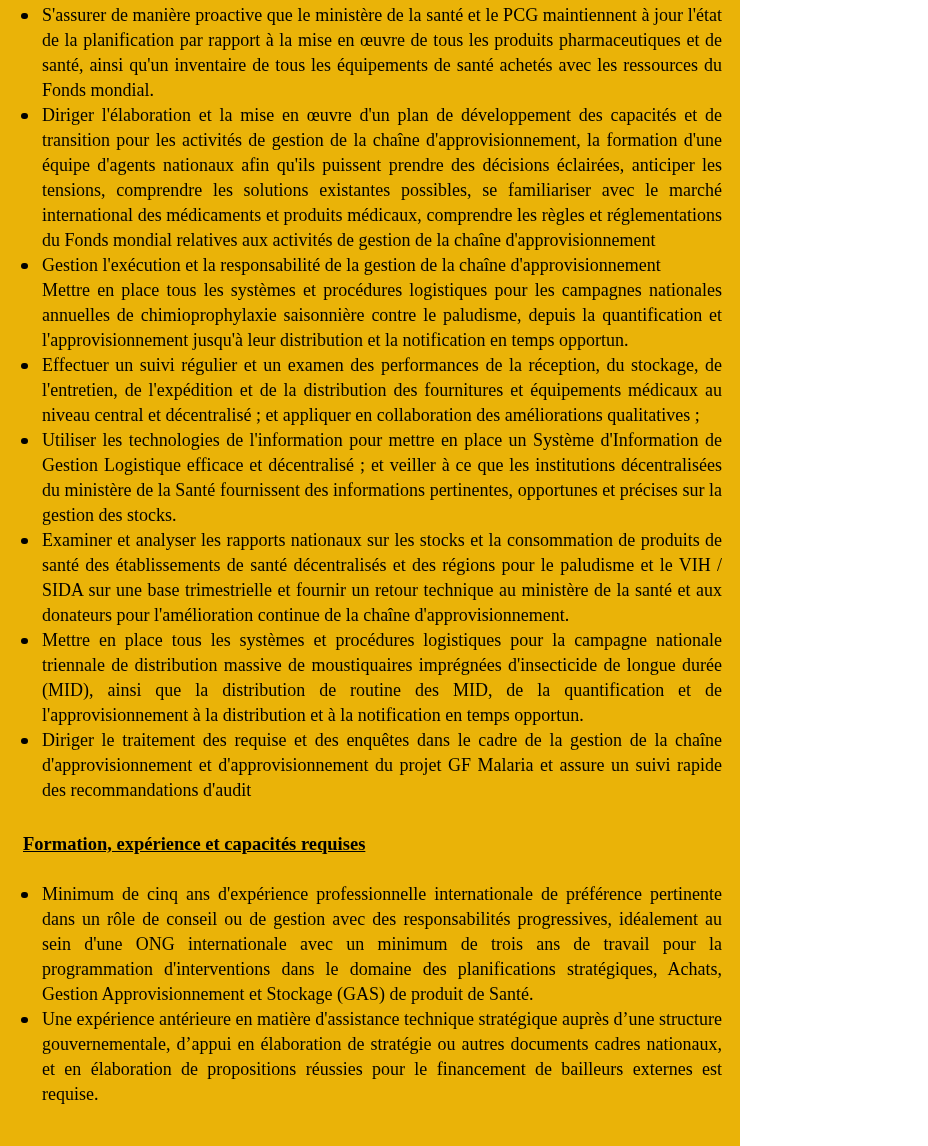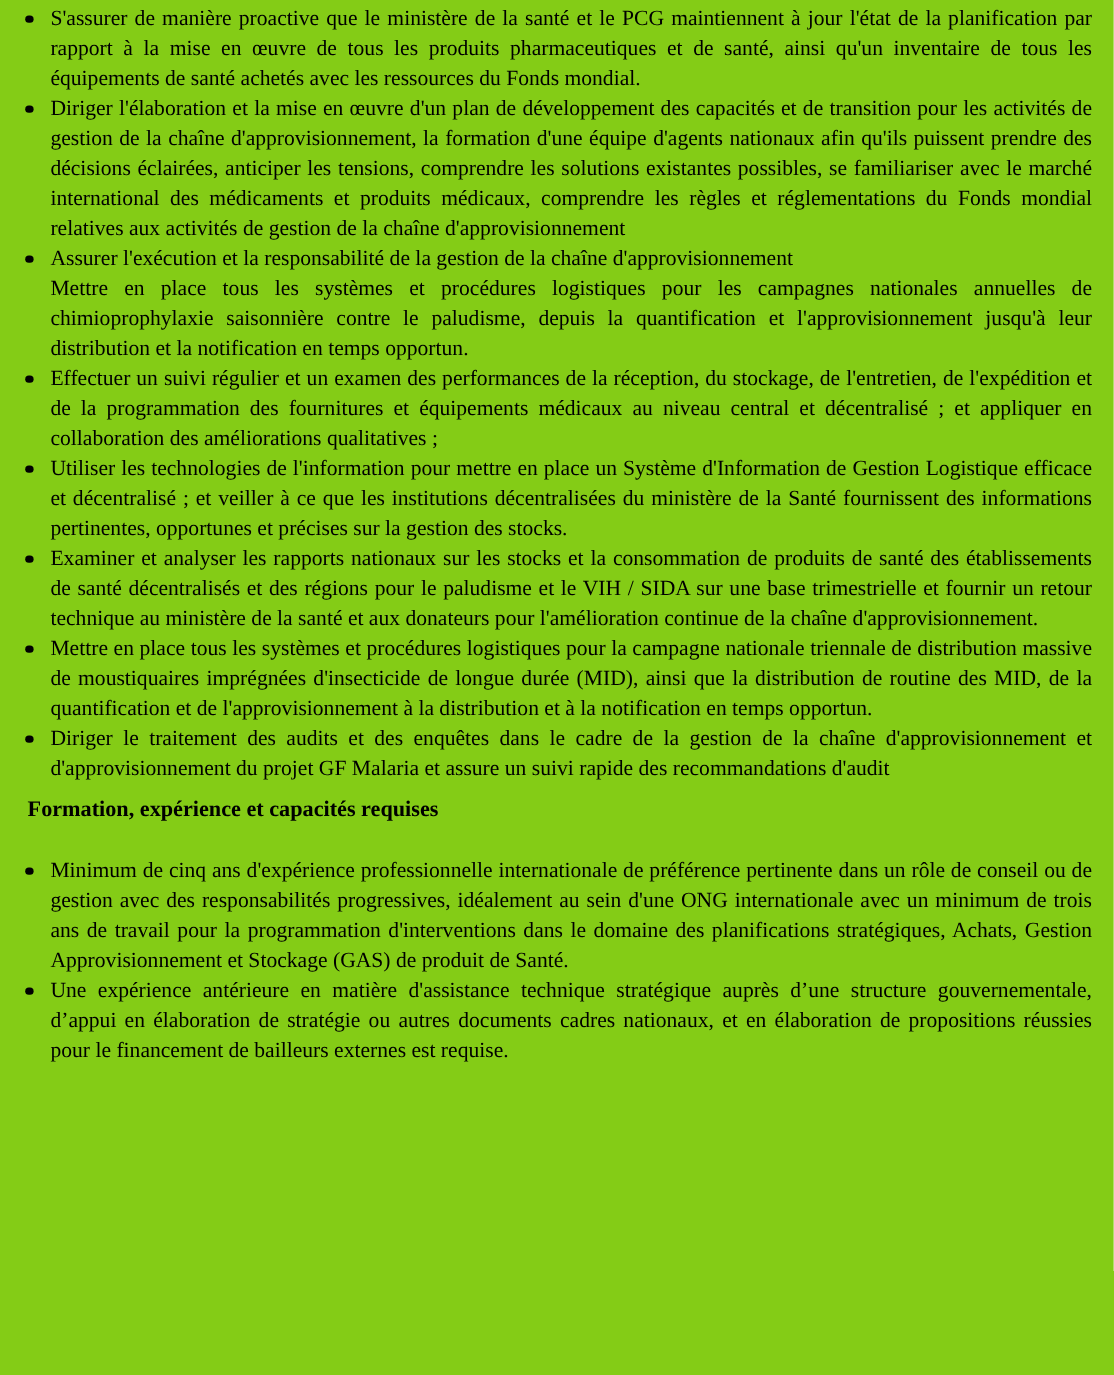--- a/index.html
+++ b/index.html
@@ -6,28 +6,28 @@
     margin: 0;
     padding: 0;
     background: #ffffff;
   }
   body {
     width: 928px;
     min-height: 1146px;
   }
   .page {
     box-sizing: border-box;
-    width: 928px;
+    width: 740px;
     min-height: 1146px;
     padding: 3px 18px 10px 18px;
     font-family: "Liberation Serif", "DejaVu Serif", serif;
     font-size: 18px;
     line-height: 25px;
     color: #000000;
-    background: #84cc16;
+    background: #eab308;
   }
   ul.doc-list {
     list-style: none;
     margin: 0;
     padding: 0;
   }
   ul.doc-list > li {
     position: relative;
     padding-left: 24px;
     text-align: justify;
@@ -41,62 +41,63 @@
     height: 6.5px;
     background: #000000;
     border-radius: 50%;
   }
   .item-text {
     display: block;
   }
   .section-heading {
     font-size: 18.5px;
     font-weight: bold;
-    margin: 10px 0 25px 5px;
+    text-decoration: underline;
+    margin: 29px 0 25px 5px;
     line-height: 25px;
   }
 </style>
 </head>
 <body>
 
 <div class="page">
 
   <ul class="doc-list">
     <li>
       <span class="bullet"></span>
       <span class="item-text">S'assurer de manière proactive que le ministère de la santé et le PCG maintiennent à jour l'état de la planification par rapport à la mise en œuvre de tous les produits pharmaceutiques et de santé, ainsi qu'un inventaire de tous les équipements de santé achetés avec les ressources du Fonds mondial.</span>
     </li>
     <li>
       <span class="bullet"></span>
       <span class="item-text">Diriger l'élaboration et la mise en œuvre d'un plan de développement des capacités et de transition pour les activités de gestion de la chaîne d'approvisionnement, la formation d'une équipe d'agents nationaux afin qu'ils puissent prendre des décisions éclairées, anticiper les tensions, comprendre les solutions existantes possibles, se familiariser avec le marché international des médicaments et produits médicaux, comprendre les règles et réglementations du Fonds mondial relatives aux activités de gestion de la chaîne d'approvisionnement</span>
     </li>
     <li>
       <span class="bullet"></span>
-      <span class="item-text">Assurer l'exécution et la responsabilité de la gestion de la chaîne d'approvisionnement</span>
+      <span class="item-text">Gestion l'exécution et la responsabilité de la gestion de la chaîne d'approvisionnement</span>
       <span class="item-text">Mettre en place tous les systèmes et procédures logistiques pour les campagnes nationales annuelles de chimioprophylaxie saisonnière contre le paludisme, depuis la quantification et l'approvisionnement jusqu'à leur distribution et la notification en temps opportun.</span>
     </li>
     <li>
       <span class="bullet"></span>
-      <span class="item-text">Effectuer un suivi régulier et un examen des performances de la réception, du stockage, de l'entretien, de l'expédition et de la programmation des fournitures et équipements médicaux au niveau central et décentralisé ; et appliquer en collaboration des améliorations qualitatives ;</span>
+      <span class="item-text">Effectuer un suivi régulier et un examen des performances de la réception, du stockage, de l'entretien, de l'expédition et de la distribution des fournitures et équipements médicaux au niveau central et décentralisé ; et appliquer en collaboration des améliorations qualitatives ;</span>
     </li>
     <li>
       <span class="bullet"></span>
       <span class="item-text">Utiliser les technologies de l'information pour mettre en place un Système d'Information de Gestion Logistique efficace et décentralisé ; et veiller à ce que les institutions décentralisées du ministère de la Santé fournissent des informations pertinentes, opportunes et précises sur la gestion des stocks.</span>
     </li>
     <li>
       <span class="bullet"></span>
       <span class="item-text">Examiner et analyser les rapports nationaux sur les stocks et la consommation de produits de santé des établissements de santé décentralisés et des régions pour le paludisme et le VIH / SIDA sur une base trimestrielle et fournir un retour technique au ministère de la santé et aux donateurs pour l'amélioration continue de la chaîne d'approvisionnement.</span>
     </li>
     <li>
       <span class="bullet"></span>
       <span class="item-text">Mettre en place tous les systèmes et procédures logistiques pour la campagne nationale triennale de distribution massive de moustiquaires imprégnées d'insecticide de longue durée (MID), ainsi que la distribution de routine des MID, de la quantification et de l'approvisionnement à la distribution et à la notification en temps opportun.</span>
     </li>
     <li>
       <span class="bullet"></span>
-      <span class="item-text">Diriger le traitement des audits et des enquêtes dans le cadre de la gestion de la chaîne d'approvisionnement et d'approvisionnement du projet GF Malaria et assure un suivi rapide des recommandations d'audit</span>
+      <span class="item-text">Diriger le traitement des requise et des enquêtes dans le cadre de la gestion de la chaîne d'approvisionnement et d'approvisionnement du projet GF Malaria et assure un suivi rapide des recommandations d'audit</span>
     </li>
   </ul>
 
   <div class="section-heading">Formation, expérience et capacités requises</div>
 
   <ul class="doc-list">
     <li>
       <span class="bullet"></span>
       <span class="item-text">Minimum de cinq ans d'expérience professionnelle internationale de préférence pertinente dans un rôle de conseil ou de gestion avec des responsabilités progressives, idéalement au sein d'une ONG internationale avec un minimum de trois ans de travail pour la programmation d'interventions dans le domaine des planifications stratégiques, Achats, Gestion Approvisionnement et Stockage (GAS) de produit de Santé.</span>
     </li>

